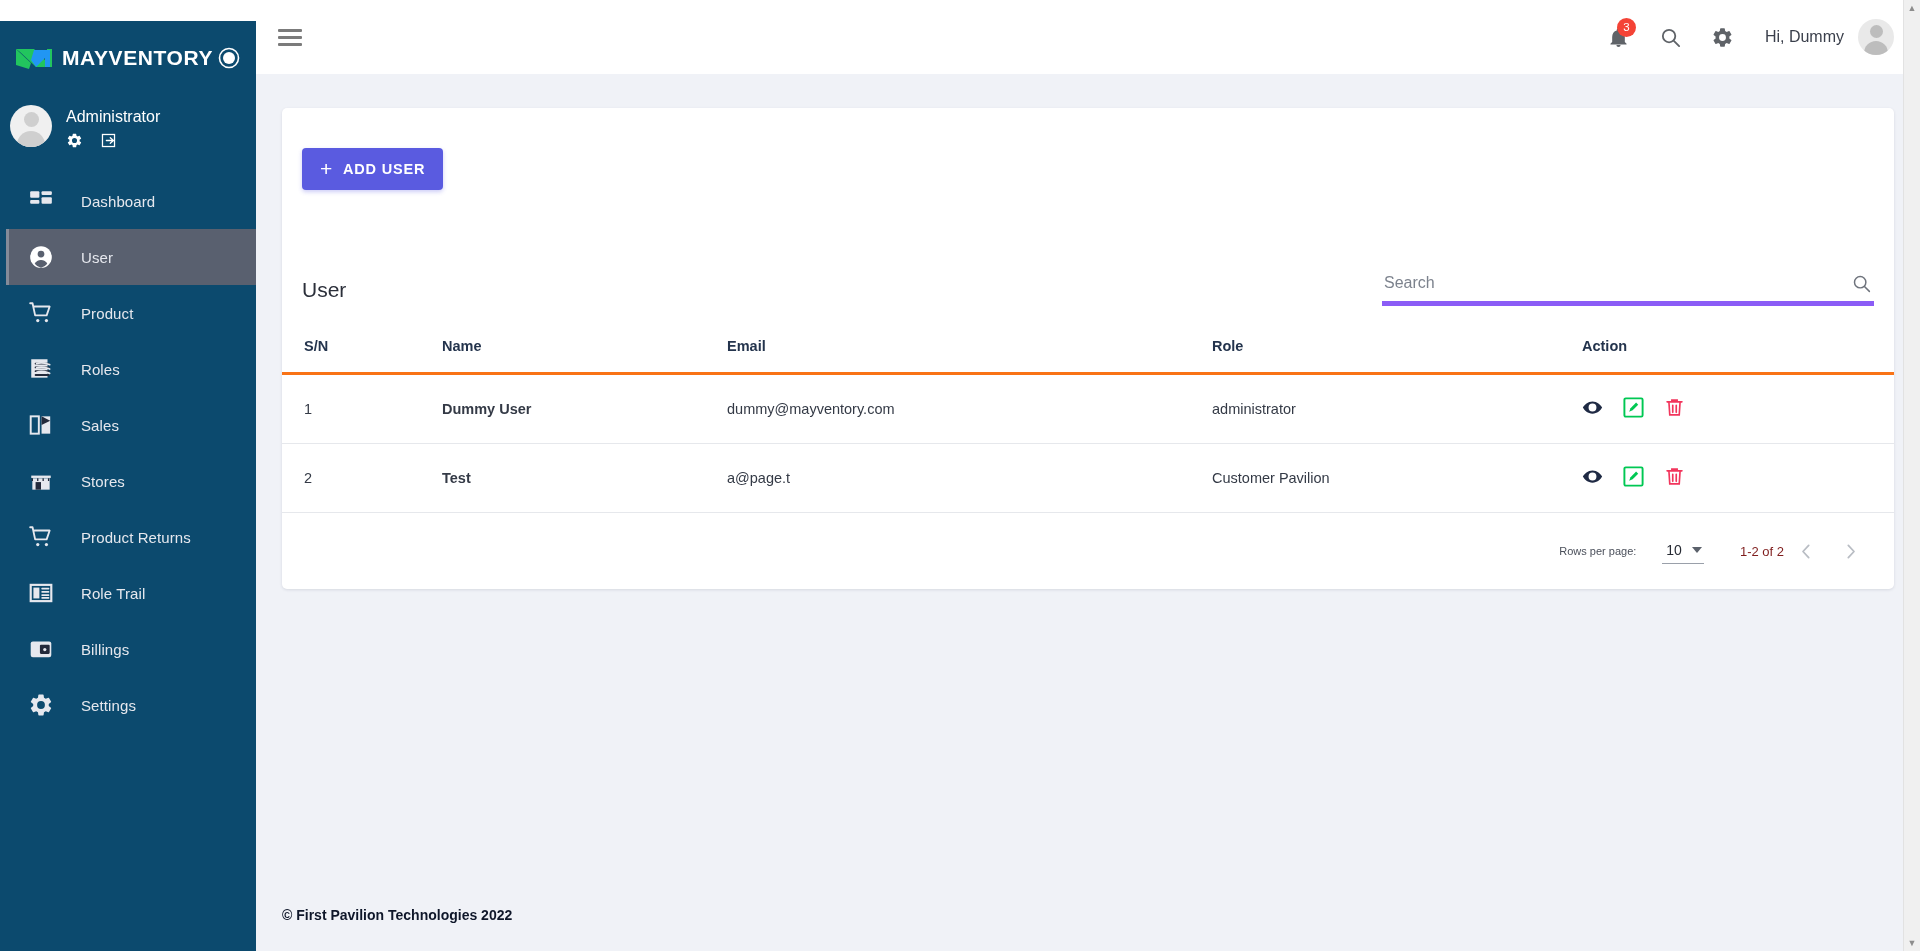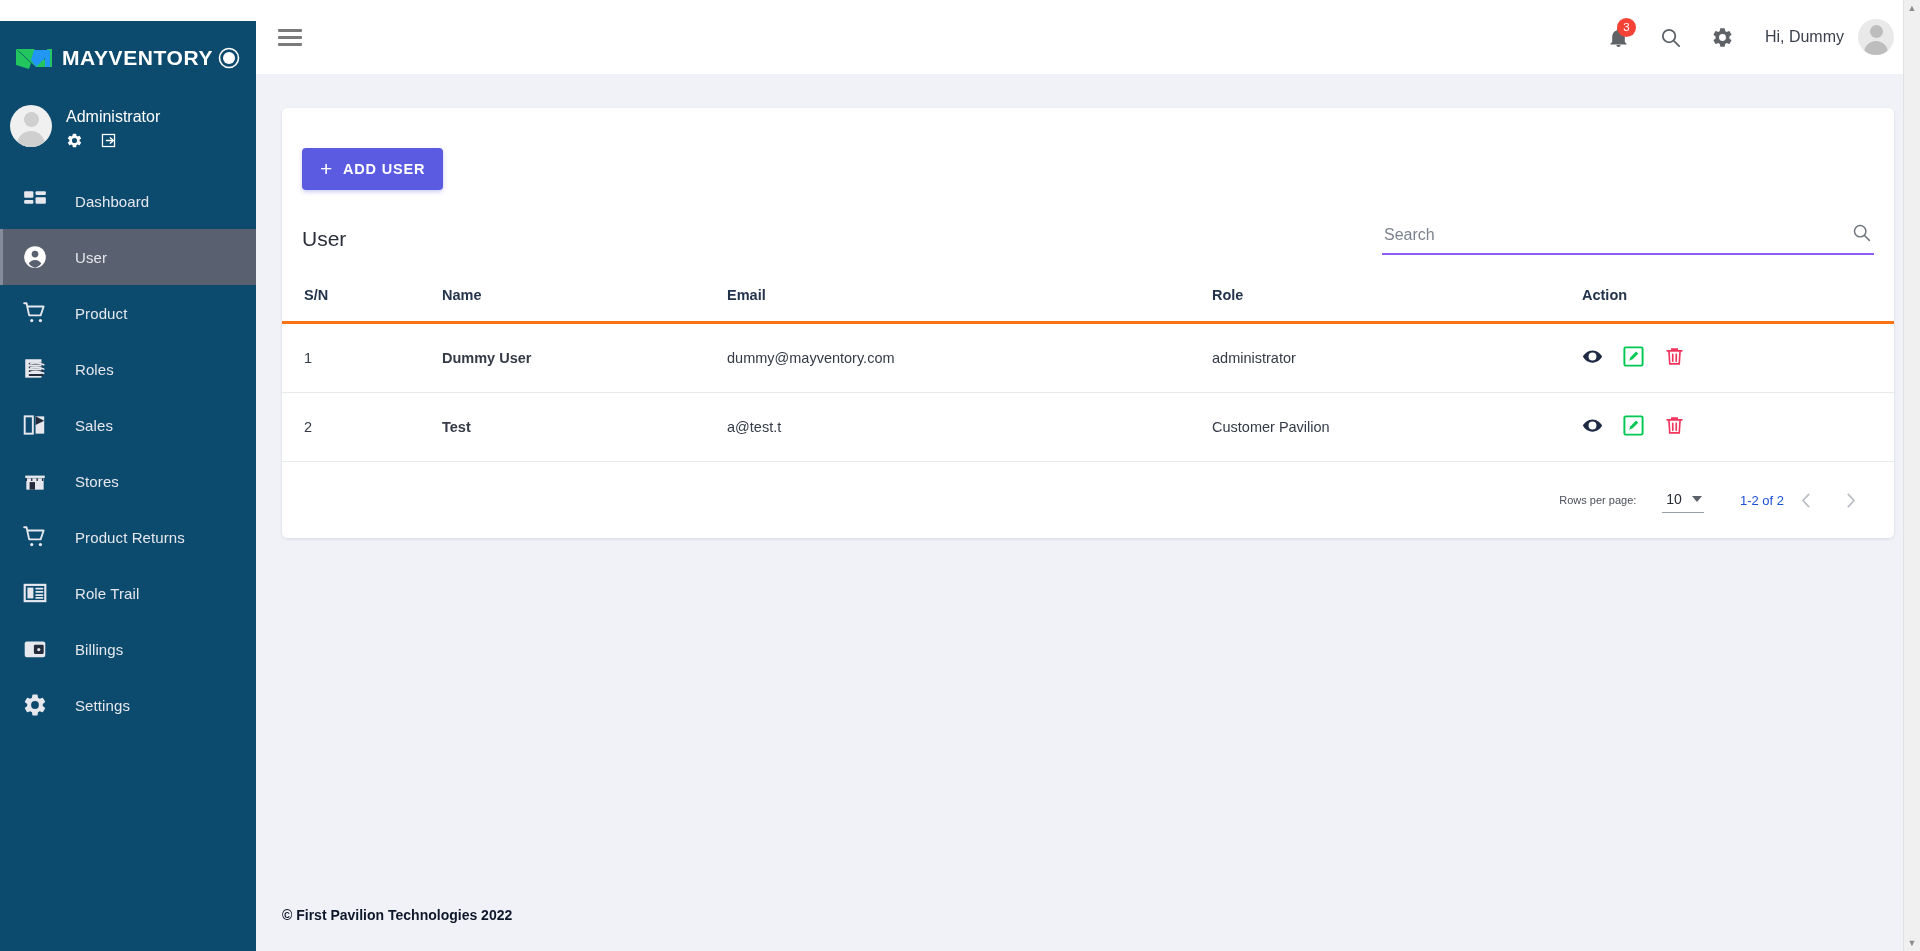--- a/index.html
+++ b/index.html
@@ -36,21 +36,21 @@
     width: 42px; height: 42px; border-radius: 50%; background: #f0f0f0;
     flex: 0 0 42px; margin-right: 14px; overflow: hidden; position: relative;
   }
   .avatar-lg .head { position:absolute; width:15px; height:15px; border-radius:50%; background:#cfcfcf; left:13.5px; top:7px; }
   .avatar-lg .body { position:absolute; width:28px; height:18px; border-radius:14px 14px 0 0; background:#cfcfcf; left:7px; top:26px; }
   .profile-col { padding-top: 3px; }
   .profile-name { font-size: 16px; color: #ffffff; font-weight: 400; margin-bottom: 6px; }
   .profile-actions { display: flex; gap: 17px; align-items: center; }
   .profile-actions .pi { width: 17px; height: 17px; display:block; cursor:pointer; }
 
-  .nav { display: flex; flex-direction: column; margin-top: 6px; }
+  .nav { display: flex; flex-direction: column; margin-top: 6px; padding-left: 6px; }
   .nav-item {
     height: 56px; display: flex; align-items: center;
     padding-left: 22px; cursor: pointer; position: relative;
     color: #e6e8ee;
   }
   .nav-item .ni { width: 26px; height: 26px; flex: 0 0 26px; margin-right: 27px; display:block; }
   .nav-item .nl { font-size: 15px; font-weight: 400; letter-spacing: .1px; }
   .nav-item.active { background: #59606f; }
   .nav-item.active::before {
     content: ""; position: absolute; left: 0; top: 0; bottom: 0; width: 3px; background: #848b99;
@@ -95,23 +95,24 @@
     font-family: "Liberation Sans", sans-serif;
   }
   .btn-add .plus { font-size: 21px; font-weight: 400; line-height: 1; margin-top:-2px;}
 
   .table-head-row {
     display:flex; align-items: flex-end; padding: 32px 20px 0 20px; justify-content: space-between;
   }
   .table-title { font-size: 21px; color: #2b2f3a; font-weight: 400; padding-bottom: 4px; }
   .search-wrap { width: 492px; position: relative; display:flex; align-items:center; }
   .search-input {
-    width: 100%; border: none; border-bottom: 2px solid #8b5cf6; background: transparent;
+    width: 100%; border: none; border-bottom: 5px solid #8b5cf6; background: transparent;
     font-size: 16px; color: #2b2f3a; padding: 4px 34px 9px 2px; outline: none;
     font-family: "Liberation Sans", sans-serif;
+    margin-top: 48px;
   }
   .search-input::placeholder { color: #7c828d; }
   .search-ico { position:absolute; right: 2px; bottom: 8px; cursor:pointer; }
 
   table.data { width: 100%; border-collapse: collapse; margin-top: 22px; }
   table.data th {
     text-align: left; font-size: 14.5px; color: #24344d; font-weight: 700;
     padding: 10px 0 18px 0; border-bottom: 3px solid #f97316;
   }
   table.data td {
@@ -133,21 +134,21 @@
     display:flex; align-items:center; justify-content:flex-end; gap: 0;
     padding: 16px 22px 16px 0; font-size: 13px; color: #4a4f5a;
   }
   .pager-label { font-size: 11px; color: #4a4f5a; }
   .rows-select {
     display:flex; align-items:center; gap: 10px; margin-left: 26px;
     border-bottom: 1px solid #9aa0aa; padding: 4px 2px 5px 4px; cursor:pointer;
   }
   .rows-val { font-size: 14px; color: #262a33; }
   .caret { width:0;height:0;border-left:5px solid transparent;border-right:5px solid transparent;border-top:6px solid #5b616b; }
-  .pager-range { margin-left: 36px; font-size: 13px; color: #1d4ed8; }
+  .pager-range { margin-left: 36px; font-size: 13px; color: #7f1d1d; }
   .pg-btn { width: 44px; height: 44px; display:flex;align-items:center;justify-content:center; cursor:pointer; }
   .pg-btn:first-of-type { margin-left: 26px; }
 
   .footer { height: 72px; display:flex; align-items:center; padding: 0 26px; }
   .footer-text { font-size: 14px; color: #0f172a; font-weight: 700; text-align: center; }
 
   
   .vscroll {
     position: absolute; right: 0; top: 0; width: 17px; height: 951px; background: #f0f0f0;
     border-left: 1px solid #e2e2e2; z-index: 20; display:flex; flex-direction:column; justify-content:space-between; align-items:center;
@@ -415,21 +416,21 @@
                       <path d="M5.6 5.5l1 15h10.8l1-15"></path>
                       <path d="M10 9.5v8M14 9.5v8" stroke-linecap="round"></path>
                     </svg>
                   </span>
                 </div>
               </td>
             </tr>
             <tr>
               <td class="c-sn">2</td>
               <td class="c-name">Test</td>
-              <td class="c-email">a@test.t</td>
+              <td class="c-email">a@page.t</td>
               <td class="c-role">Customer Pavilion</td>
               <td>
                 <div class="actions">
                   <span class="act">
                     <svg viewBox="0 0 24 24" width="21" height="21" fill="#1f2a44">
                       <path d="M12 5C6.8 5 2.7 8.6 1 12c1.7 3.4 5.8 7 11 7s9.3-3.6 11-7c-1.7-3.4-5.8-7-11-7zm0 11.5A4.5 4.5 0 1112 7.5a4.5 4.5 0 010 9z"></path>
                       <circle cx="12" cy="12" r="2.3" fill="#ffffff"></circle>
                     </svg>
                   </span>
                   <span class="act">

